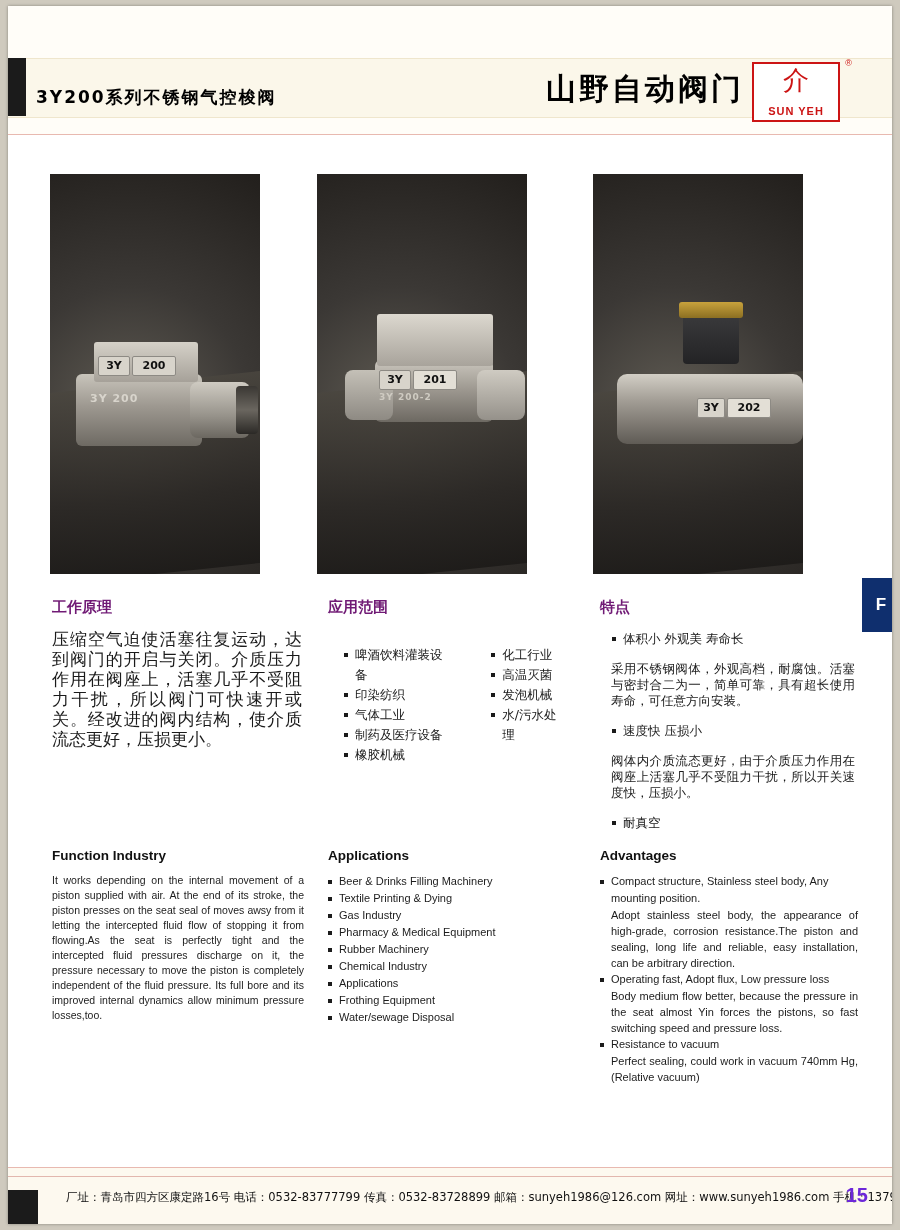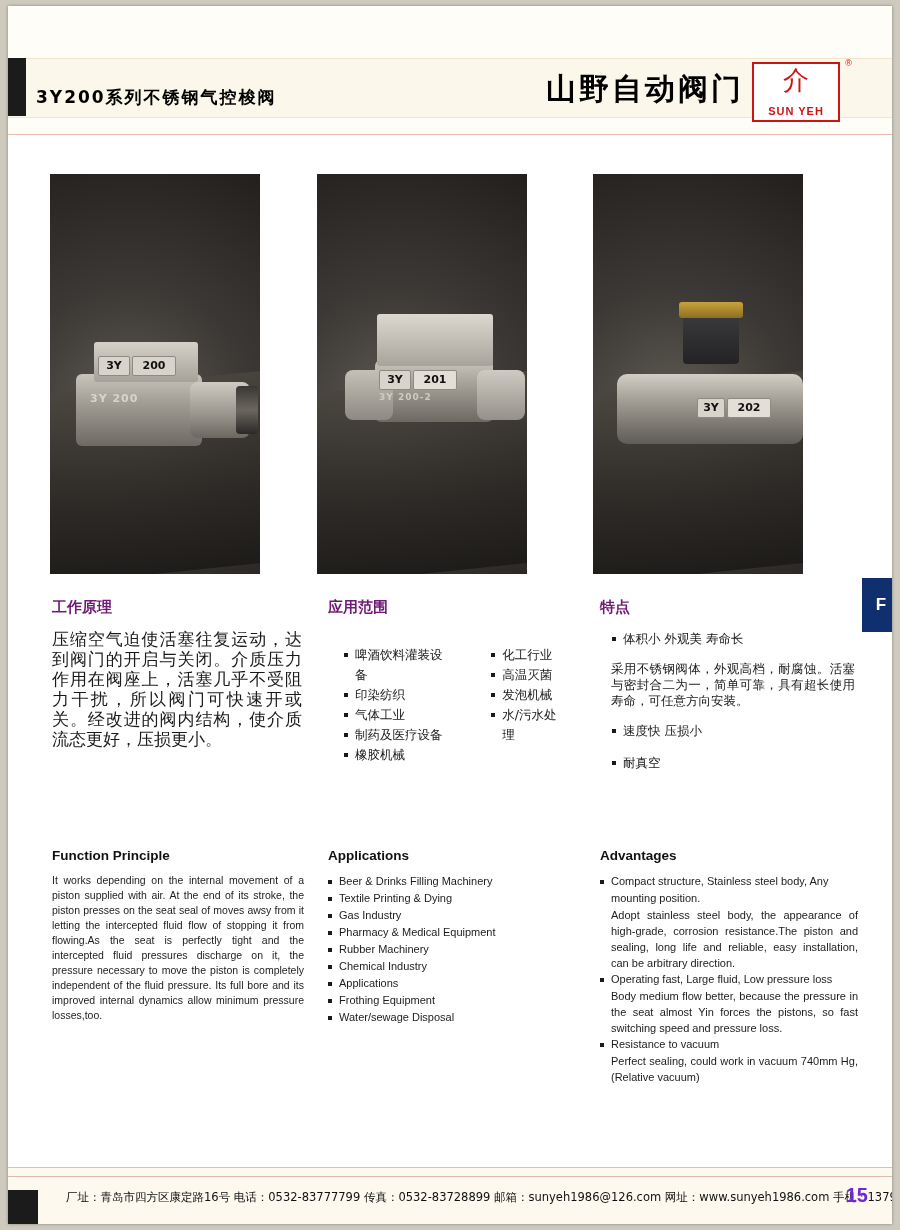--- a/index.html
+++ b/index.html
@@ -408,28 +408,29 @@
   <div class="col c3">
     <div class="sec-title-cn">特点</div>
     <div class="bullet-cn">
       <ul>
         <li>体积小  外观美  寿命长</li>
       </ul>
       <div class="sub">采用不锈钢阀体，外观高档，耐腐蚀。活塞与密封合二为一，简单可靠，具有超长使用寿命，可任意方向安装。</div>
       <ul>
         <li>速度快  压损小</li>
       </ul>
+      <div class="sub">阀体内介质流态更好，由于介质压力作用在阀座上活塞几乎不受阻力干扰，所以开关速度快，压损小。</div>
       <ul>
         <li>耐真空</li>
       </ul>
     </div>
   </div>
 
   <div class="en e1">
-    <h3>Function Principle</h3>
+    <h3>Function Industry</h3>
     <p>It works depending on the internal movement of a piston supplied with air. At the end of its stroke, the piston presses on the seat seal of moves awsy from it letting the intercepted fluid flow of stopping it from flowing.As the seat is perfectly tight and the intercepted fluid pressures discharge on it, the pressure necessary to move the piston is completely independent of the fluid pressure. Its full bore and its improved internal dynamics allow minimum pressure losses,too.</p>
   </div>
 
   <div class="en e2">
     <h3>Applications</h3>
     <ul>
       <li>Beer &amp; Drinks Filling Machinery</li>
       <li>Textile Printing &amp; Dying</li>
       <li>Gas Industry</li>
       <li>Pharmacy &amp;  Medical Equipment</li>
@@ -441,21 +442,21 @@
     </ul>
   </div>
 
   <div class="en e3">
     <h3>Advantages</h3>
     <ul>
       <li>Compact structure, Stainless steel body, Any mounting position.</li>
     </ul>
     <div class="sub-en">Adopt stainless steel body, the appearance of high-grade, corrosion resistance.The piston and sealing, long life and reliable, easy installation, can be arbitrary direction.</div>
     <ul>
-      <li>Operating fast, Large fluid, Low pressure loss</li>
+      <li>Operating fast, Adopt flux, Low pressure loss</li>
     </ul>
     <div class="sub-en">Body medium flow better, because the pressure in the seat almost Yin forces the pistons, so fast switching speed and pressure loss.</div>
     <ul>
       <li>Resistance to vacuum</li>
     </ul>
     <div class="sub-en">Perfect sealing, could work in vacuum 740mm Hg, (Relative vacuum)</div>
   </div>
 
   <div class="footer">
     <div class="footer-line"></div>

